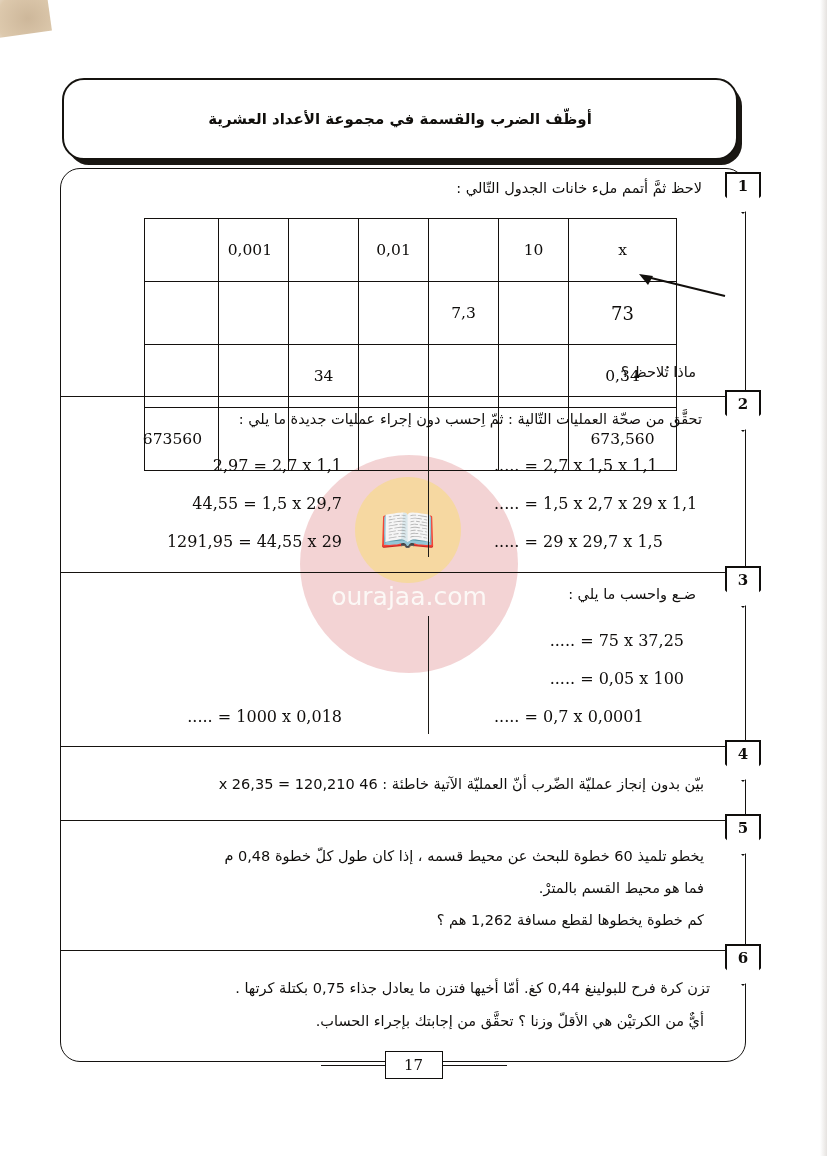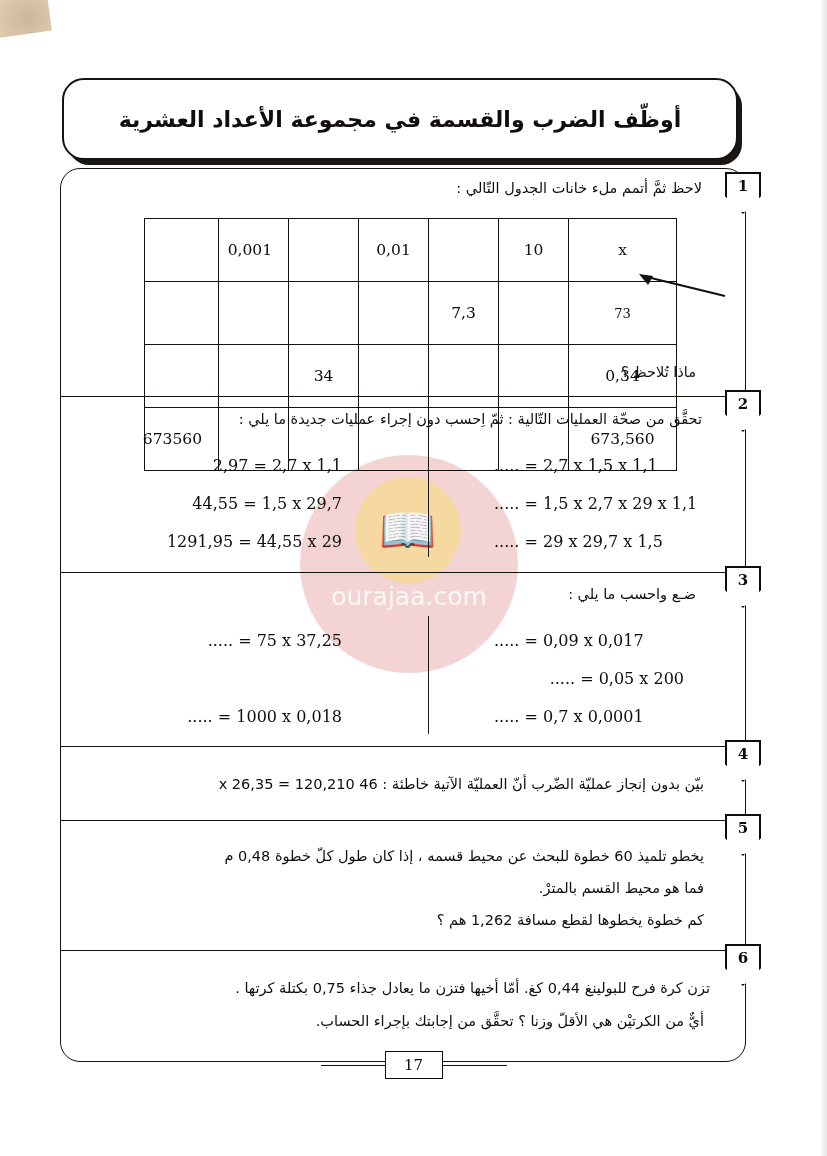--- a/index.html
+++ b/index.html
@@ -51,21 +51,21 @@
     border-radius: 22px;
     background: #ffffff;
     box-shadow: 5px 6px 0 -1px #1a1713;
     display: flex;
     align-items: center;
     justify-content: center;
     z-index: 3;
   }
   .title-text {
     font-family: "DejaVu Sans", "Liberation Sans", sans-serif;
-    font-size: 22px;
+    font-size: 15px;
     font-weight: 700;
     letter-spacing: 0px;
     color: #100e0b;
     direction: rtl;
     white-space: nowrap;
   }
 
   
   .main-frame {
     position: absolute;
@@ -218,21 +218,21 @@
     border: 1.5px solid #14110e;
     height: 30px;
     text-align: center;
     vertical-align: middle;
     font-family: "DejaVu Serif", "Liberation Serif", serif;
     font-size: 15.5px;
     color: #0e0c0a;
     padding: 16px;
   }
   table.grid td.big {
-    font-size: 13px;
+    font-size: 18px;
     margin-top: 24px;
   }
   .col-x   { width: 108px; }
   .col-n   { width: 70px;  }
   .col-end { width: 74px;  }
 
   
   .hdr-x-cell { position: relative; }
   .hdr-arrow {
     position: absolute;
@@ -408,25 +408,24 @@
     </div>
   </div>
 
   <div class="divider" style="top:404px;"></div>
   <div class="badge" style="top:398px;">3</div>
   <div class="prompt" style="right:48px; top:418px;">ضـع واحسب ما يلي :</div>
 
   <div class="vrule" style="left:368px; top:448px; height:118px;"></div>
   <div class="eqblock" style="top:463px;">
     <div class="eqrow">
-      <div class="eqcell eq-left">..... = 0,09 x 0,017</div>
       <div class="eqcell eq-right">..... = 75 x 37,25</div>
     </div>
     <div class="eqrow">
-      <div class="eqcell eq-right">..... = 0,05 x 200</div>
+      <div class="eqcell eq-right">..... = 0,05 x 100</div>
     </div>
     <div class="eqrow">
       <div class="eqcell eq-left">..... = 0,7 x 0,0001</div>
       <div class="eqcell eq-right">..... = 1000 x 0,018</div>
     </div>
   </div>
 
   <div class="divider" style="top:578px;"></div>
   <div class="badge" style="top:572px;">4</div>
   <div class="prompt-c" style="right:40px; top:608px;">بيّن بدون إنجاز عمليّة الضّرب أنّ العمليّة الآتية خاطئة :  46 x 26,35 = 120,210</div>

